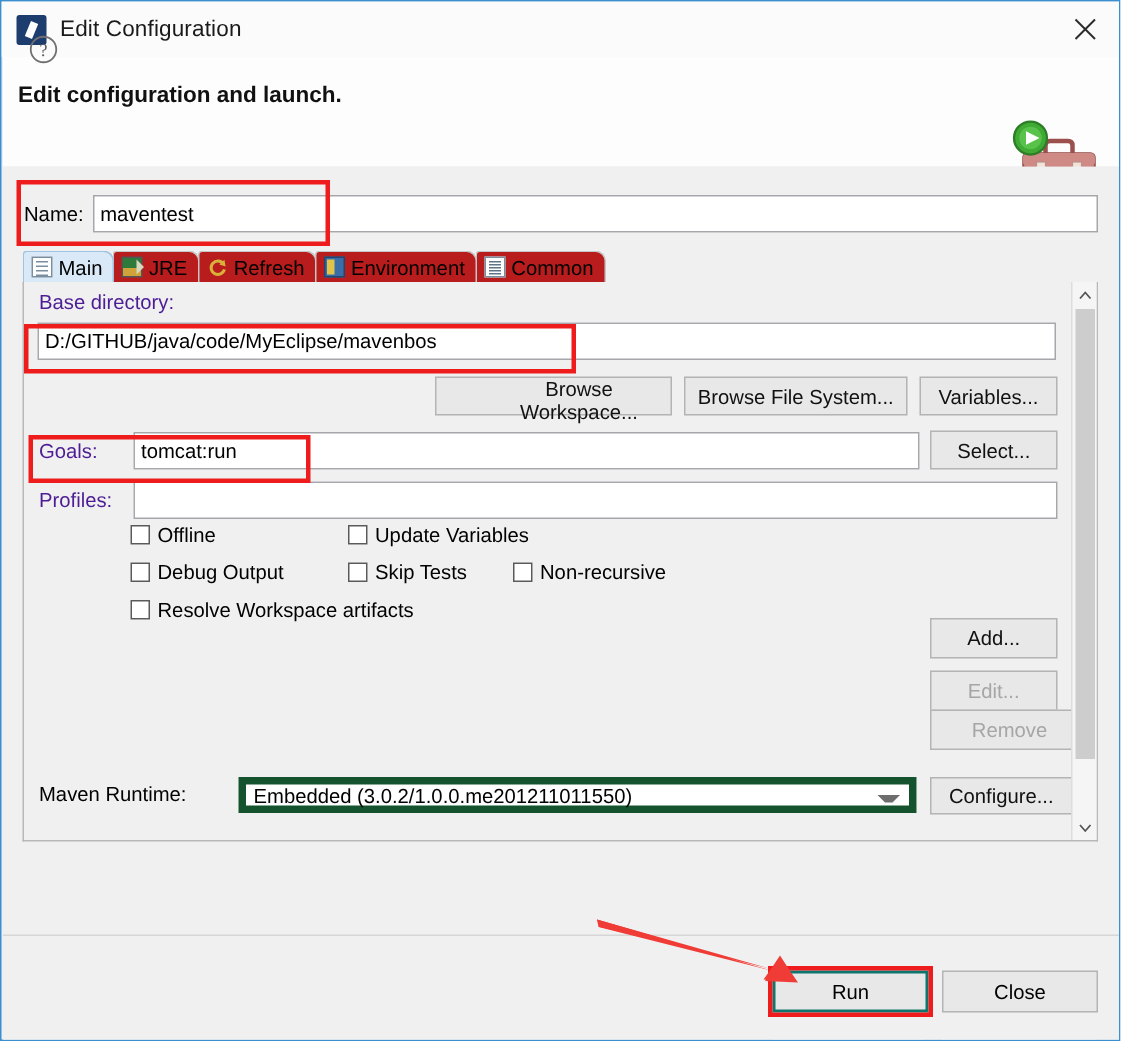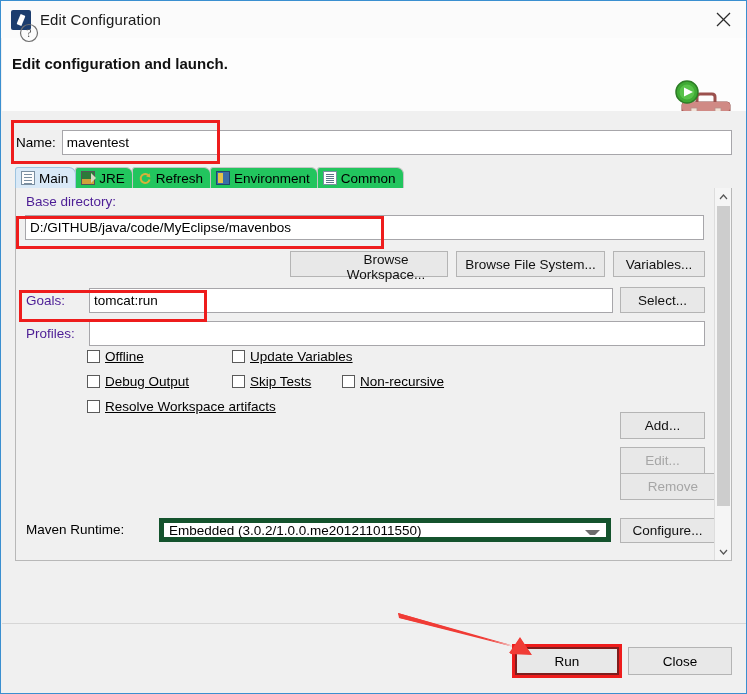--- a/index.html
+++ b/index.html
@@ -103,21 +103,21 @@
   }
   .tab {
     height: 21px;
     display: flex; align-items: center;
     padding: 0 7px 0 5px;
     font-size: 13.5px;
     border: 1px solid #c6c6c6;
     border-bottom: none;
     border-top-left-radius: 3px;
     border-top-right-radius: 7px;
-    background: #22c55e;
+    background: #b91c1c;
     margin-right: -1px;
     white-space: nowrap;
     position: relative;
   }
   .tab.active {
     background: #d9e9f7;
     border-color: #9ec4e0;
     z-index: 2;
   }
   .tab-ico {
@@ -168,21 +168,21 @@
     background: #e8e8e8;
     border: 1px solid #b4b4b4;
     font-family: "Liberation Sans", sans-serif;
     font-size: 13.5px;
     color: #111;
     cursor: default;
     padding: 0 6px;
   }
   .btn.disabled { color: #a6a6a6; }
 
-  .cbrow { position: absolute; display: flex; align-items: center; font-size: 13.5px; text-decoration: underline; }
+  .cbrow { position: absolute; display: flex; align-items: center; font-size: 13.5px; }
   .cbox {
     width: 13px; height: 13px;
     background: #fff; border: 1px solid #5a5a5a;
     margin-right: 5px; flex: none;
   }
 
   
   #ptable {
     position: absolute; left: 10px; top: 225px;
     width: 585px; height: 98px;
@@ -247,21 +247,21 @@
     background: #f0f0f0;
   }
   #help-icon {
     position: absolute; left: 18px; top: 22px;
     width: 20px; height: 20px;
   }
   #run-btn {
     position: absolute; left: 514px; top: 646px;
     width: 104px; height: 28px;
     background: #e8e8e8;
-    border: 2px solid #7f1d1d;
+    border: 2px solid #0f766e;
     font-family: "Liberation Sans", sans-serif;
     font-size: 13.5px;
     cursor: default;
   }
   #close-dlg-btn {
     position: absolute; left: 627px; top: 646px;
     width: 104px; height: 28px;
     background: #e8e8e8;
     border: 1px solid #b4b4b4;
     font-family: "Liberation Sans", sans-serif;

